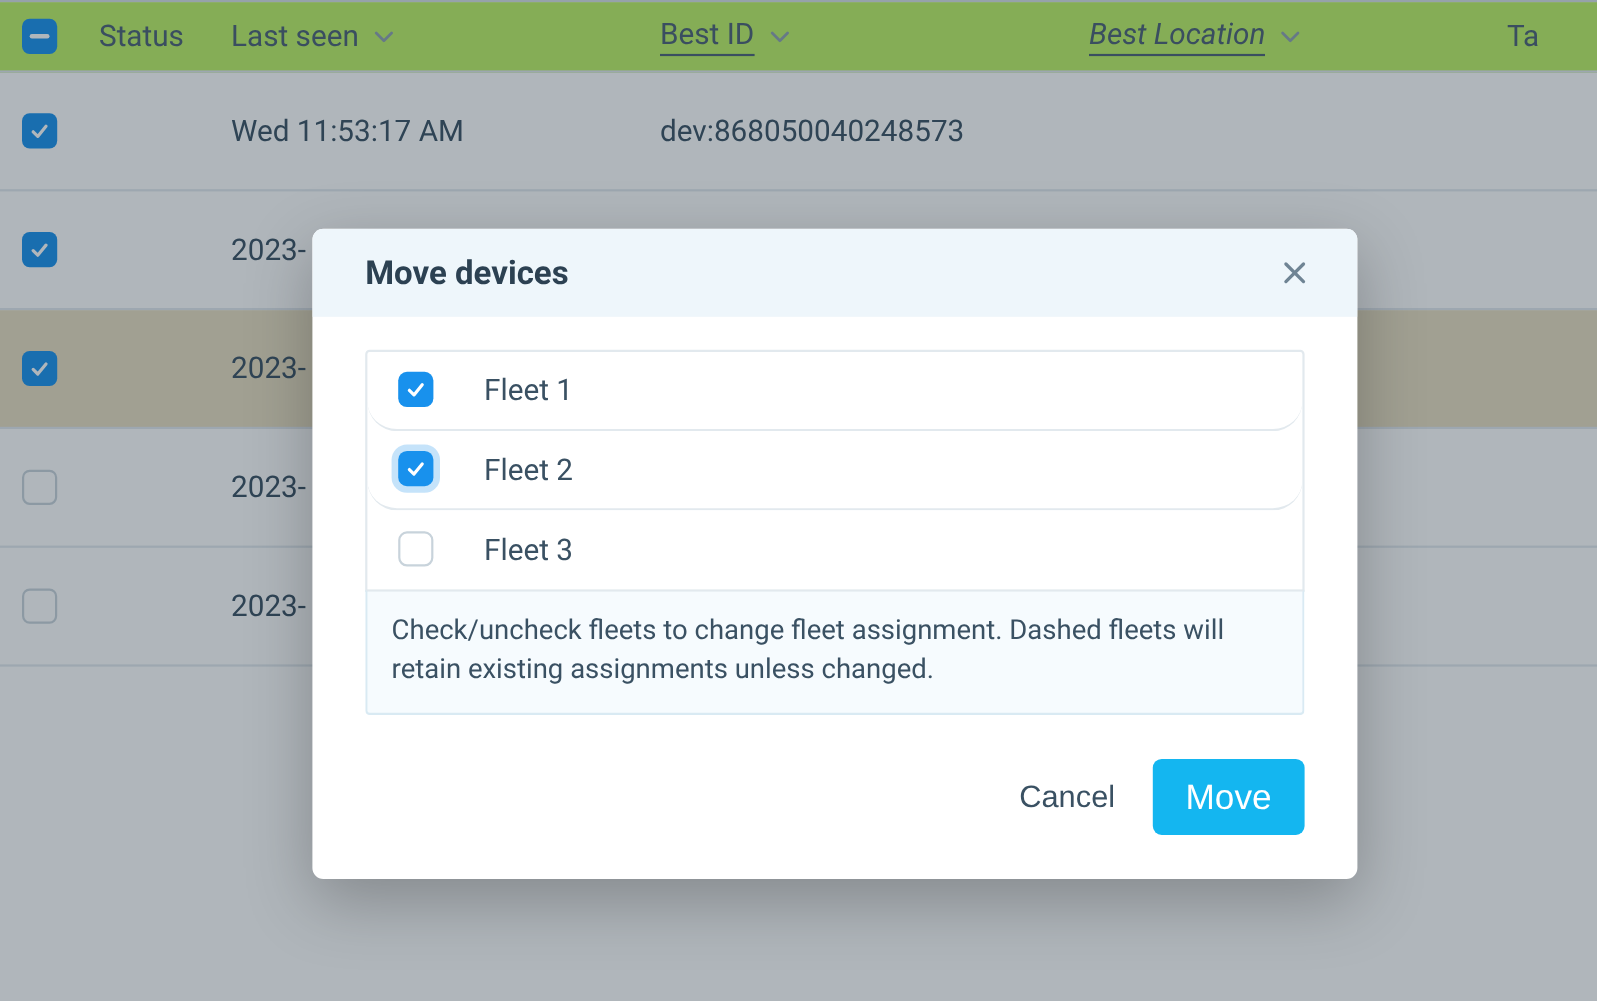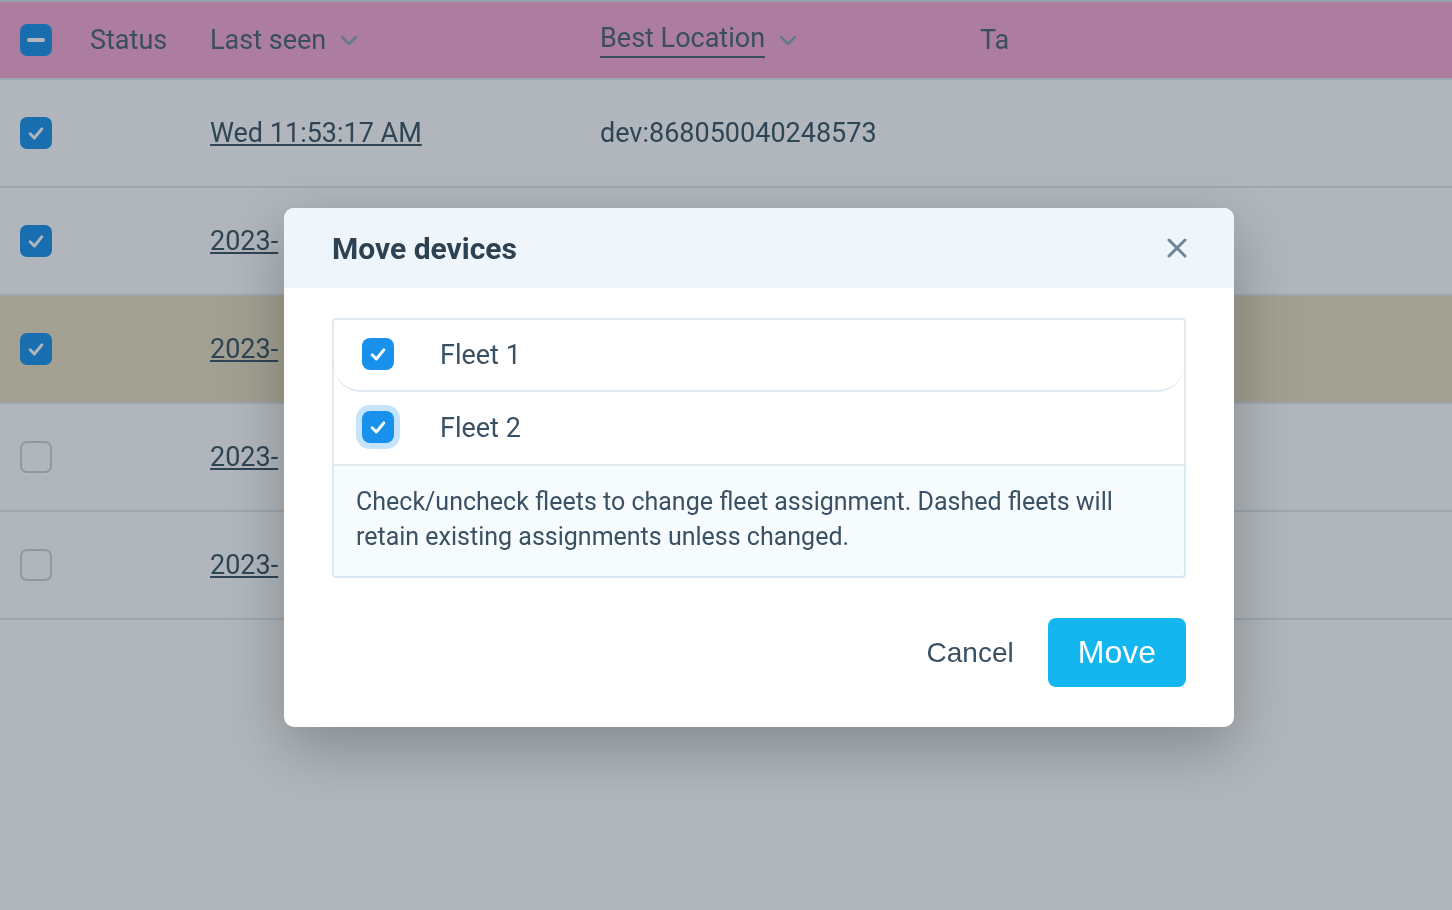--- a/index.html
+++ b/index.html
@@ -18,38 +18,38 @@
     border-top: 2px solid #d8e0e6;
   }
   .thead-row, .tbody-row {
     display: flex;
     align-items: center;
     height: 108px;
     border-bottom: 2px solid #e2e9ee;
     padding-left: 20px;
   }
   .thead-row {
-    height: 78px;
-    background: #f9a8d4;
+    height: 64px;
+    background: #bef264;
     font-size: 27px;
     color: #4a6073;
     align-items: center;
   }
   .tbody-row {
     font-size: 27px;
     color: #3a5163;
   }
   .tbody-row.hl {
     background: #e9ddc1;
   }
   .col-check   { width: 70px;  flex: 0 0 70px; display:flex; align-items:center; }
   .col-status  { width: 120px; flex: 0 0 120px; }
-  .col-last    { width: 390px; flex: 0 0 390px; text-decoration: underline; }
+  .col-last    { width: 390px; flex: 0 0 390px; }
   .col-bestid  { width: 390px; flex: 0 0 390px; }
-  .col-loc     { width: 380px; flex: 0 0 380px; display:flex; align-items:center; gap:10px;}
+  .col-loc     { width: 380px; flex: 0 0 380px; display:flex; align-items:center; gap:10px;font-style:italic;}
   .col-tag     { flex: 1; }
 
   .th {
     display: inline-flex;
     align-items: center;
     gap: 14px;
     color: #4a6073;
     font-weight: 400;
   }
   .th-link {
@@ -202,20 +202,30 @@
       </span>
     </div>
     <div class="col-status">
       <span class="th">
         <span>Status</span>
       </span>
     </div>
     <div class="col-last">
       <span class="th">
         <span>Last seen</span>
+        <span class="chev">
+          <svg width="18" height="12" viewBox="0 0 18 12">
+              <path d="M2 3 L9 10 L16 3"></path>
+            </svg>
+        </span>
+      </span>
+    </div>
+    <div class="col-bestid">
+      <span class="th">
+        <span class="th-link">Best ID</span>
         <span class="chev">
           <svg width="18" height="12" viewBox="0 0 18 12">
               <path d="M2 3 L9 10 L16 3"></path>
             </svg>
         </span>
       </span>
     </div>
     <div class="col-loc">
       <span class="th">
         <span class="th-link">Best Location</span>
@@ -340,20 +350,26 @@
         <div class="fleet-item">
           <span class="fleet-cb-wrap">
             <span class="fleet-cb checked focused">
               <svg width="20" height="20" viewBox="0 0 24 24">
                 <path d="M5 13 L10 18 L19 7"></path>
               </svg>
             </span>
           </span>
           <span>Fleet 2</span>
         </div>
+        <div class="fleet-item">
+          <span class="fleet-cb-wrap">
+            <span class="fleet-cb unchecked"></span>
+          </span>
+          <span>Fleet 3</span>
+        </div>
       </div>
     <div class="help-box">Check/uncheck fleets to change fleet assignment. Dashed fleets will retain existing assignments unless changed.</div>
   </div>
   <div class="modal-footer">
     <button class="btn-cancel">Cancel</button>
     <button class="btn-move">Move</button>
   </div>
 </div>
 
 </body></html>

